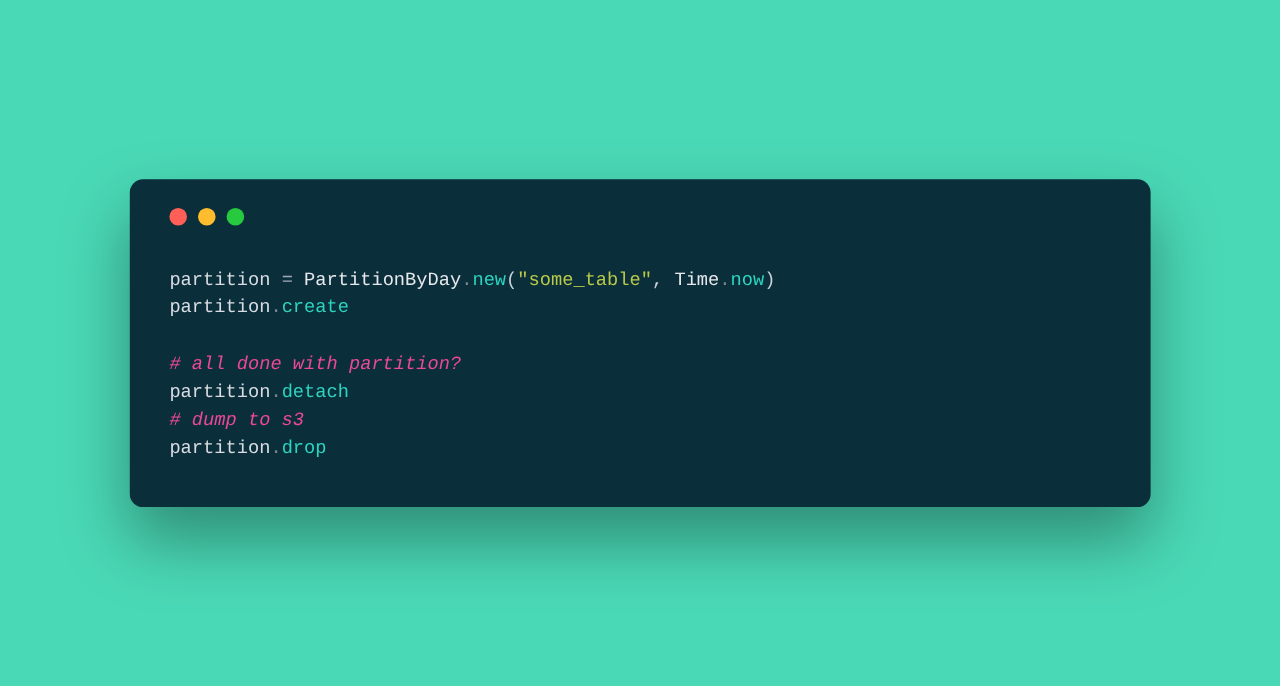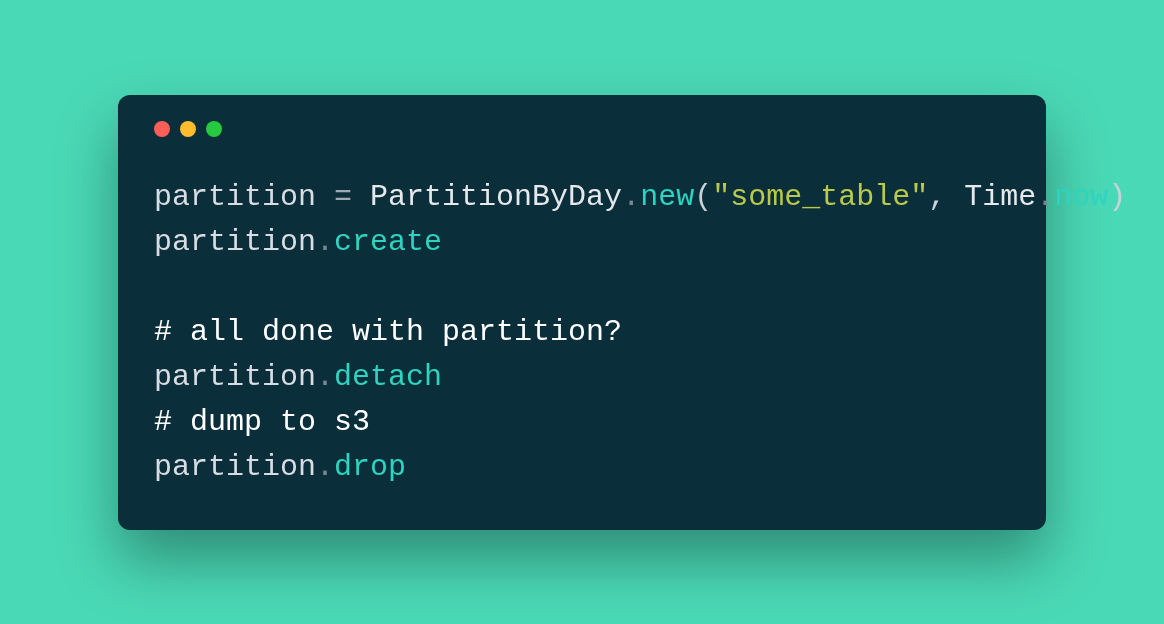--- a/index.html
+++ b/index.html
@@ -30,35 +30,35 @@
     }
     .light {
       width: 16px;
       height: 16px;
       border-radius: 50%;
     }
     .light.red { background: #ff5f56; }
     .light.yellow { background: #ffbd2e; }
     .light.green { background: #27c93f; }
     .code {
-      font-size: 30px;
+      font-size: 17px;
       line-height: 1.5;
       white-space: pre;
       color: #c9d1d9;
     }
     .tok-var { color: #d9dde3; }
     .tok-op { color: #a0a8b5; }
     .tok-class { color: #e6e8ec; }
     .tok-dot { color: #7d8591; }
     .tok-method { color: #2dd4bf; }
     .tok-paren { color: #c9d1d9; }
     .tok-string { color: #b9c94a; }
     .tok-comma { color: #c9d1d9; }
     .tok-const { color: #e6e8ec; }
-    .tok-comment { color: #ffffff; }
+    .tok-comment { color: #ec4899; font-style: italic; }
     .blank-line { height: 1.5em; }
   </style>
 </head>
 <body>
 
 <div class="code-window">
   <div class="traffic-lights">
     <div class="light red"></div>
     <div class="light yellow"></div>
     <div class="light green"></div>

